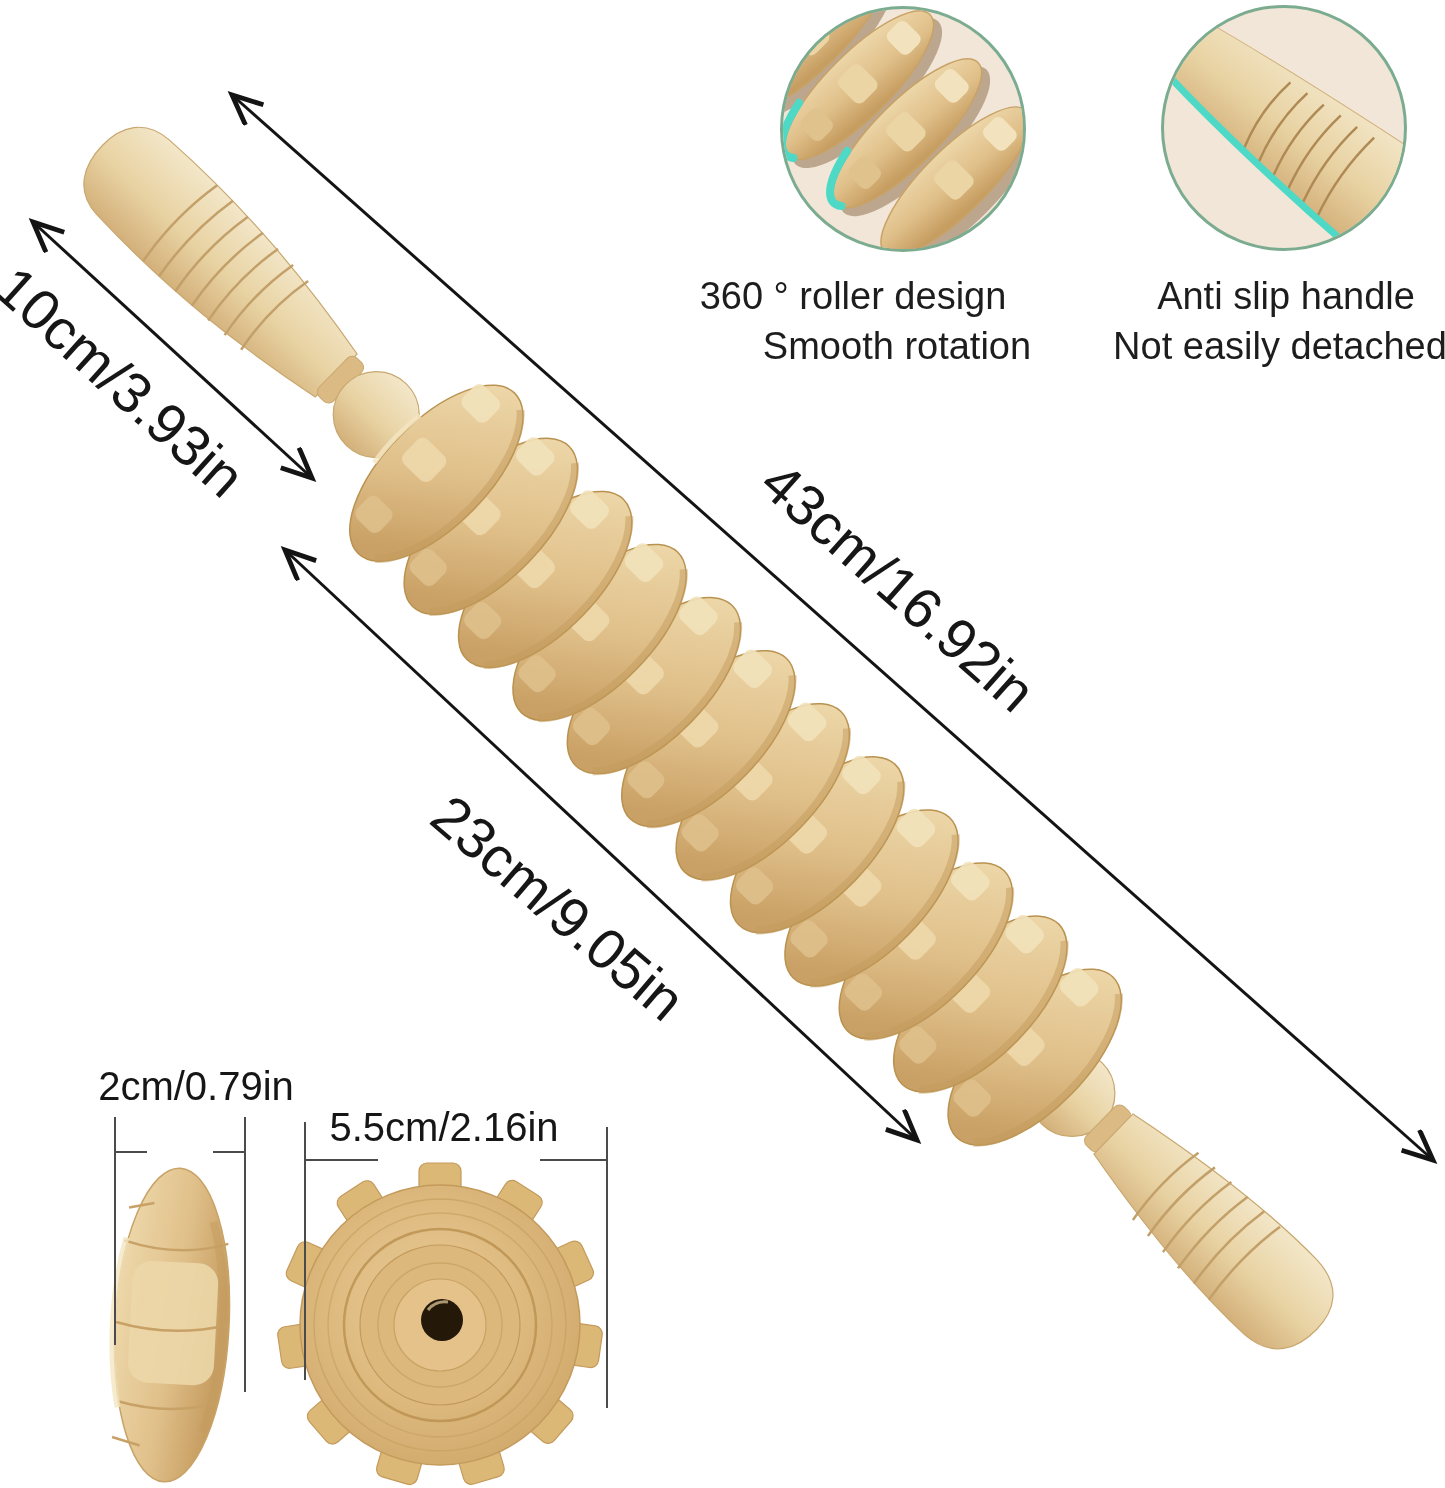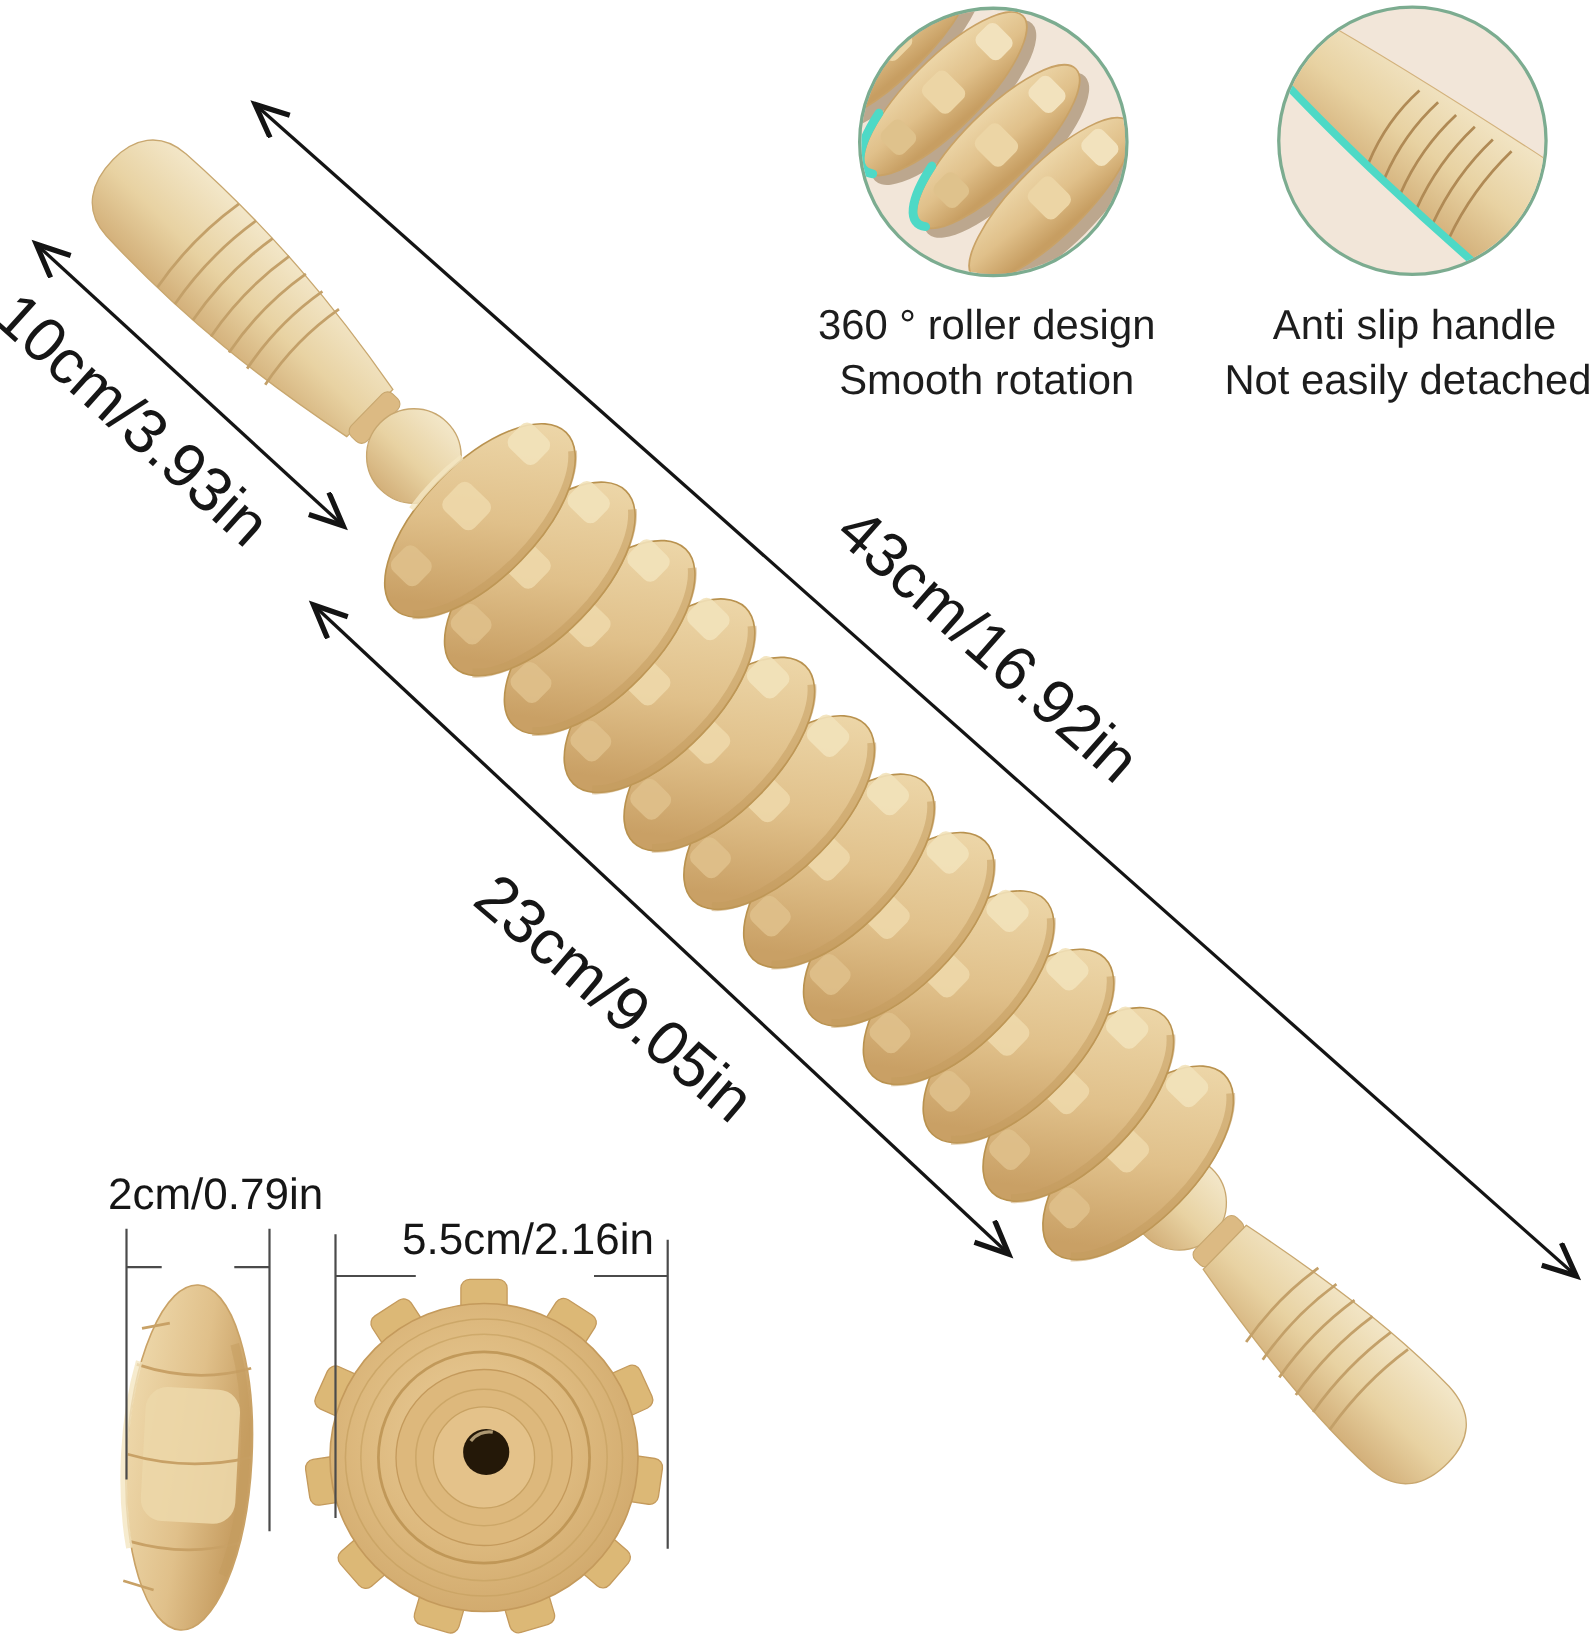--- a/index.html
+++ b/index.html
@@ -191,24 +191,24 @@
   <div class="callout-circle" style="left:1161px;top:5px;">
     <svg width="240" height="240" viewBox="0 0 240 240">
       <g transform="translate(120,115) rotate(38)">
         <path d="M -140,-30 C -168,-26 -170,22 -142,28 C -60,42 60,54 190,58 L 190,-64 C 60,-54 -60,-42 -140,-30 Z" fill="url(#gHandle)" stroke="#d3b27c" stroke-width="1"></path>
         <path d="M -20,-36 Q -27,4 -16,44 M 0,-38 Q -7,4 4,46 M 20,-39 Q 13,5 24,48 M 40,-41 Q 33,5 44,50 M 60,-42 Q 53,5 64,52 M 80,-44 Q 73,6 84,54" fill="none" stroke="#b08a55" stroke-width="2.5"></path>
         <path d="M -138,-32 C -174,-26 -176,24 -144,30 C -60,44 60,56 190,60" fill="none" stroke="#4ed9c6" stroke-width="7" stroke-linecap="round"></path>
       </g>
     </svg>
   </div>
 
-  <div class="caption" style="left:897px;top:296px;">360 ° roller design</div>
+  <div class="caption" style="left:853px;top:296px;">360 ° roller design</div>
   <div class="caption" style="left:1286px;top:296px;">Anti slip handle</div>
   <div class="caption" style="left:897px;top:346px;">Smooth rotation</div>
   <div class="caption" style="left:1280px;top:346px;">Not easily detached</div>
 
   <div class="dim-label diag rot42" style="left:120px;top:382px;">10cm/3.93in</div>
   <div class="dim-label diag rot415" style="left:898px;top:587px;">43cm/16.92in</div>
   <div class="dim-label diag rot405" style="left:558px;top:908px;">23cm/9.05in</div>
   <div class="dim-label flat" style="left:196px;top:1086px;">2cm/0.79in</div>
-  <div class="dim-label flat" style="left:480px;top:1127px;">5.5cm/2.16in</div>
+  <div class="dim-label flat" style="left:444px;top:1127px;">5.5cm/2.16in</div>
 
 </div>
 
 </body></html>

